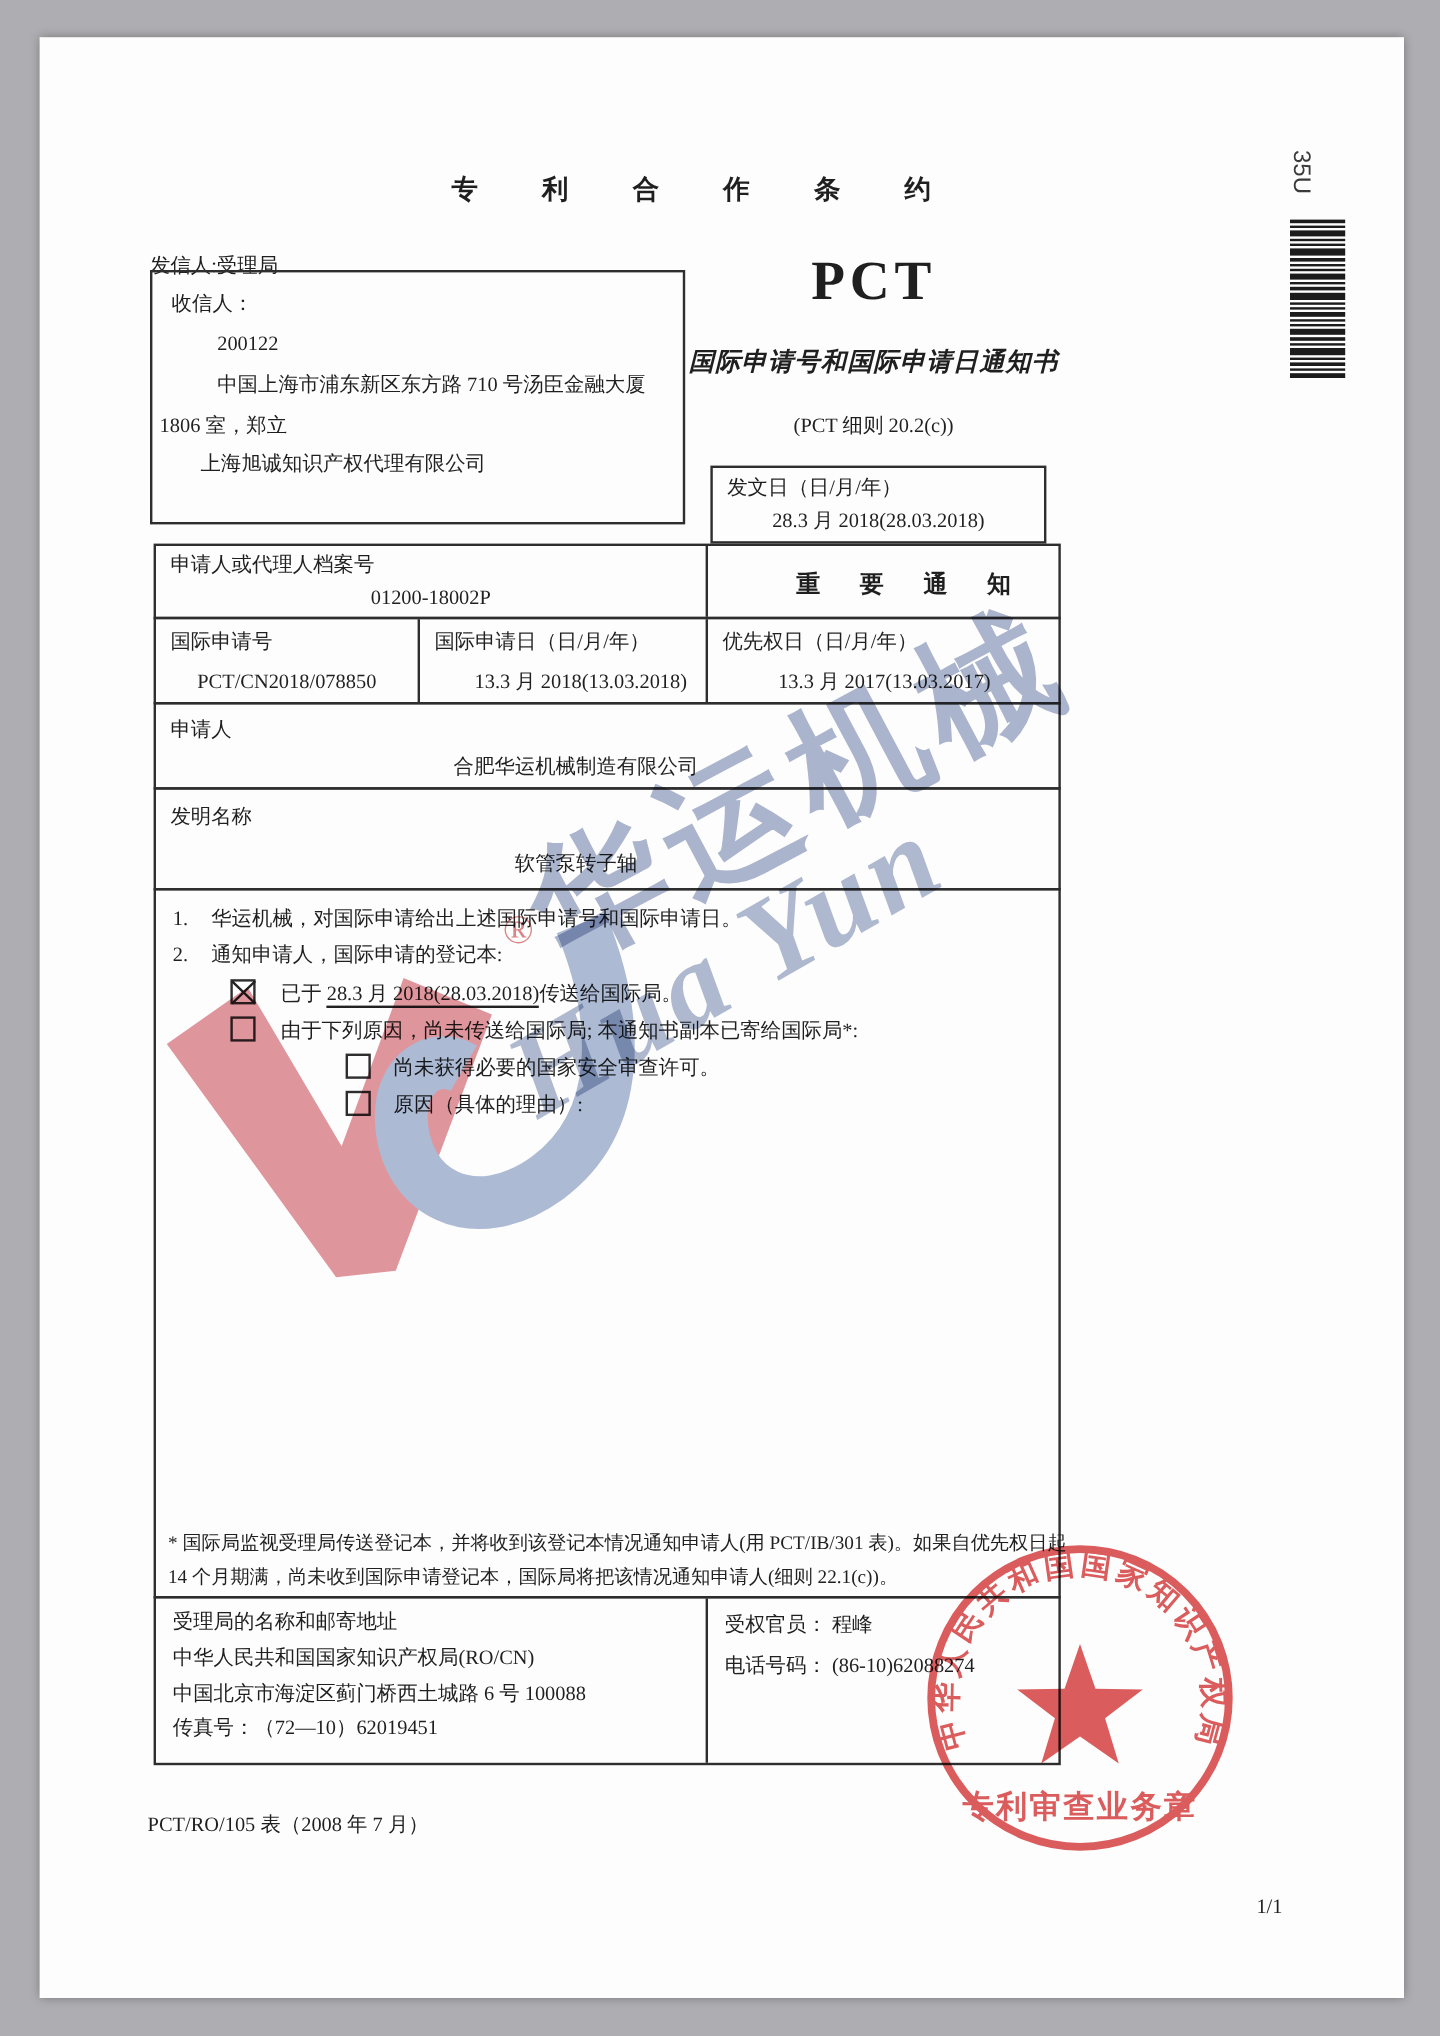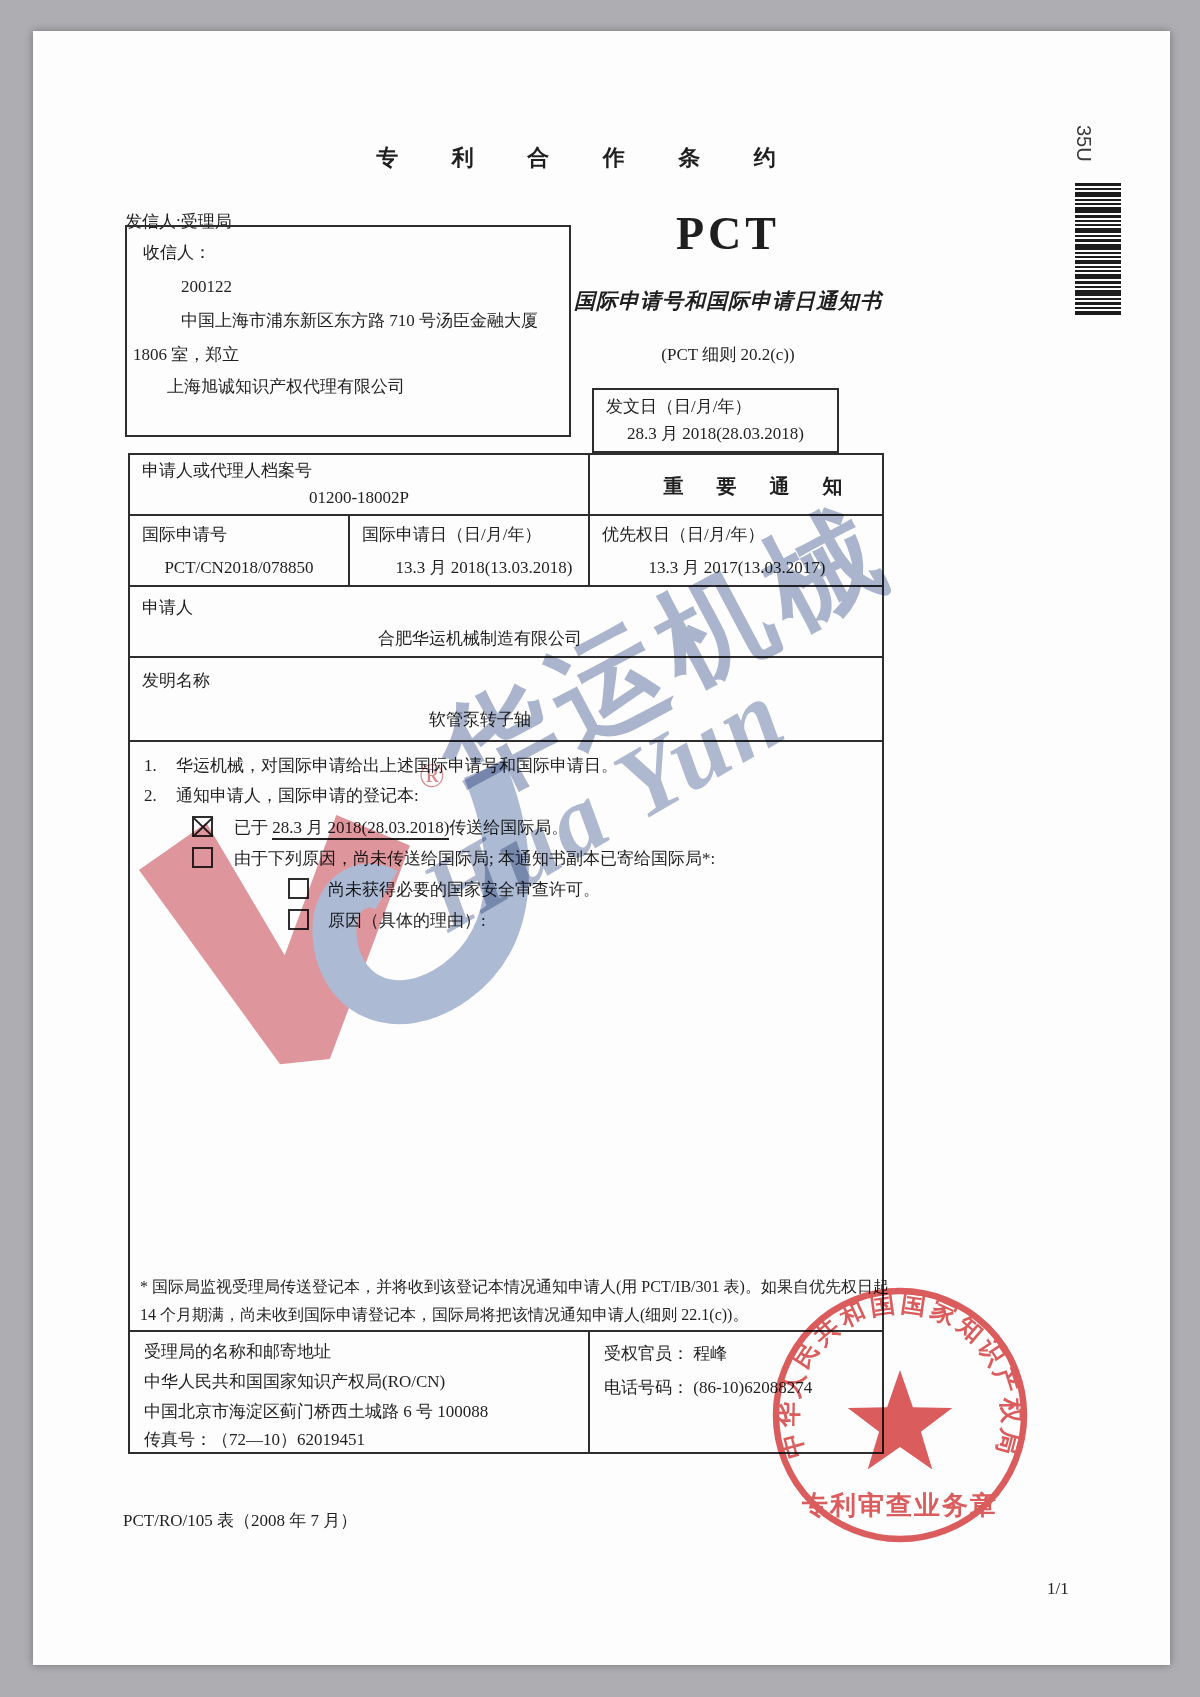--- a/index.html
+++ b/index.html
@@ -53,21 +53,21 @@
       <div class="abs t17" style="left:54px;top:48px;">200122</div>
       <div class="abs t17" style="left:54px;top:82px;white-space:nowrap;">中国上海市浦东新区东方路 710 号汤臣金融大厦</div>
       <div class="abs t17" style="left:6px;top:116px;">1806 室，郑立</div>
       <div class="abs t17" style="left:40px;top:148px;">上海旭诚知识产权代理有限公司</div>
     </div>
 
     <div class="abs pct-big center" style="left:530px;top:176px;width:330px;">PCT</div>
     <div class="abs notice-title center" style="left:515px;top:256px;width:360px;font-style:italic;">国际申请号和国际申请日通知书</div>
     <div class="abs t17 center" style="left:540px;top:312px;width:310px;">(PCT 细则 20.2(c))</div>
 
-    <div class="box" style="left:559px;top:357px;width:247px;height:65px;">
+    <div class="box" style="left:559px;top:357px;width:280px;height:65px;">
       <div class="abs t17" style="left:12px;top:5px;">发文日（日/月/年）</div>
       <div class="abs t17 center" style="left:0;top:32px;width:100%;">28.3 月 2018(28.03.2018)</div>
     </div>
 
     <div class="box" style="left:95px;top:422px;width:756px;height:63px;">
       <div class="cellline" style="left:458px;"></div>
       <div class="abs t17" style="left:12px;top:4px;">申请人或代理人档案号</div>
       <div class="abs t17 center" style="left:0;top:31px;width:458px;">01200-18002P</div>
       <div class="abs important center" style="left:460px;top:18px;width:340px;">重 要 通 知</div>
     </div>
@@ -110,21 +110,21 @@
       <span class="checkbox" style="left:158px;top:136px;" data-checked="false"></span>
       <div class="abs t17" style="left:198px;top:136px;">尚未获得必要的国家安全审查许可。</div>
 
       <span class="checkbox" style="left:158px;top:167px;" data-checked="false"></span>
       <div class="abs t17" style="left:198px;top:167px;">原因（具体的理由）:</div>
 
       <div class="abs t16" style="left:10px;top:532px;white-space:nowrap;">* 国际局监视受理局传送登记本，并将收到该登记本情况通知申请人(用 PCT/IB/301 表)。如果自优先权日起</div>
       <div class="abs t16" style="left:10px;top:560px;white-space:nowrap;">14 个月期满，尚未收到国际申请登记本，国际局将把该情况通知申请人(细则 22.1(c))。</div>
     </div>
 
-    <div class="box" style="left:95px;top:1299px;width:756px;height:124px;">
+    <div class="box" style="left:95px;top:1299px;width:756px;height:141px;">
       <div class="cellline" style="left:458px;"></div>
       <div class="abs t17" style="left:14px;top:8px;">受理局的名称和邮寄地址</div>
       <div class="abs t17" style="left:14px;top:38px;">中华人民共和国国家知识产权局(RO/CN)</div>
       <div class="abs t17" style="left:14px;top:68px;">中国北京市海淀区蓟门桥西土城路 6 号   100088</div>
       <div class="abs t17" style="left:14px;top:96px;">传真号：（72—10）62019451</div>
       <div class="abs t17" style="left:474px;top:10px;">
         <span>受权官员：</span>
         <span>程峰</span>
       </div>
       <div class="abs t17" style="left:474px;top:44px;">

